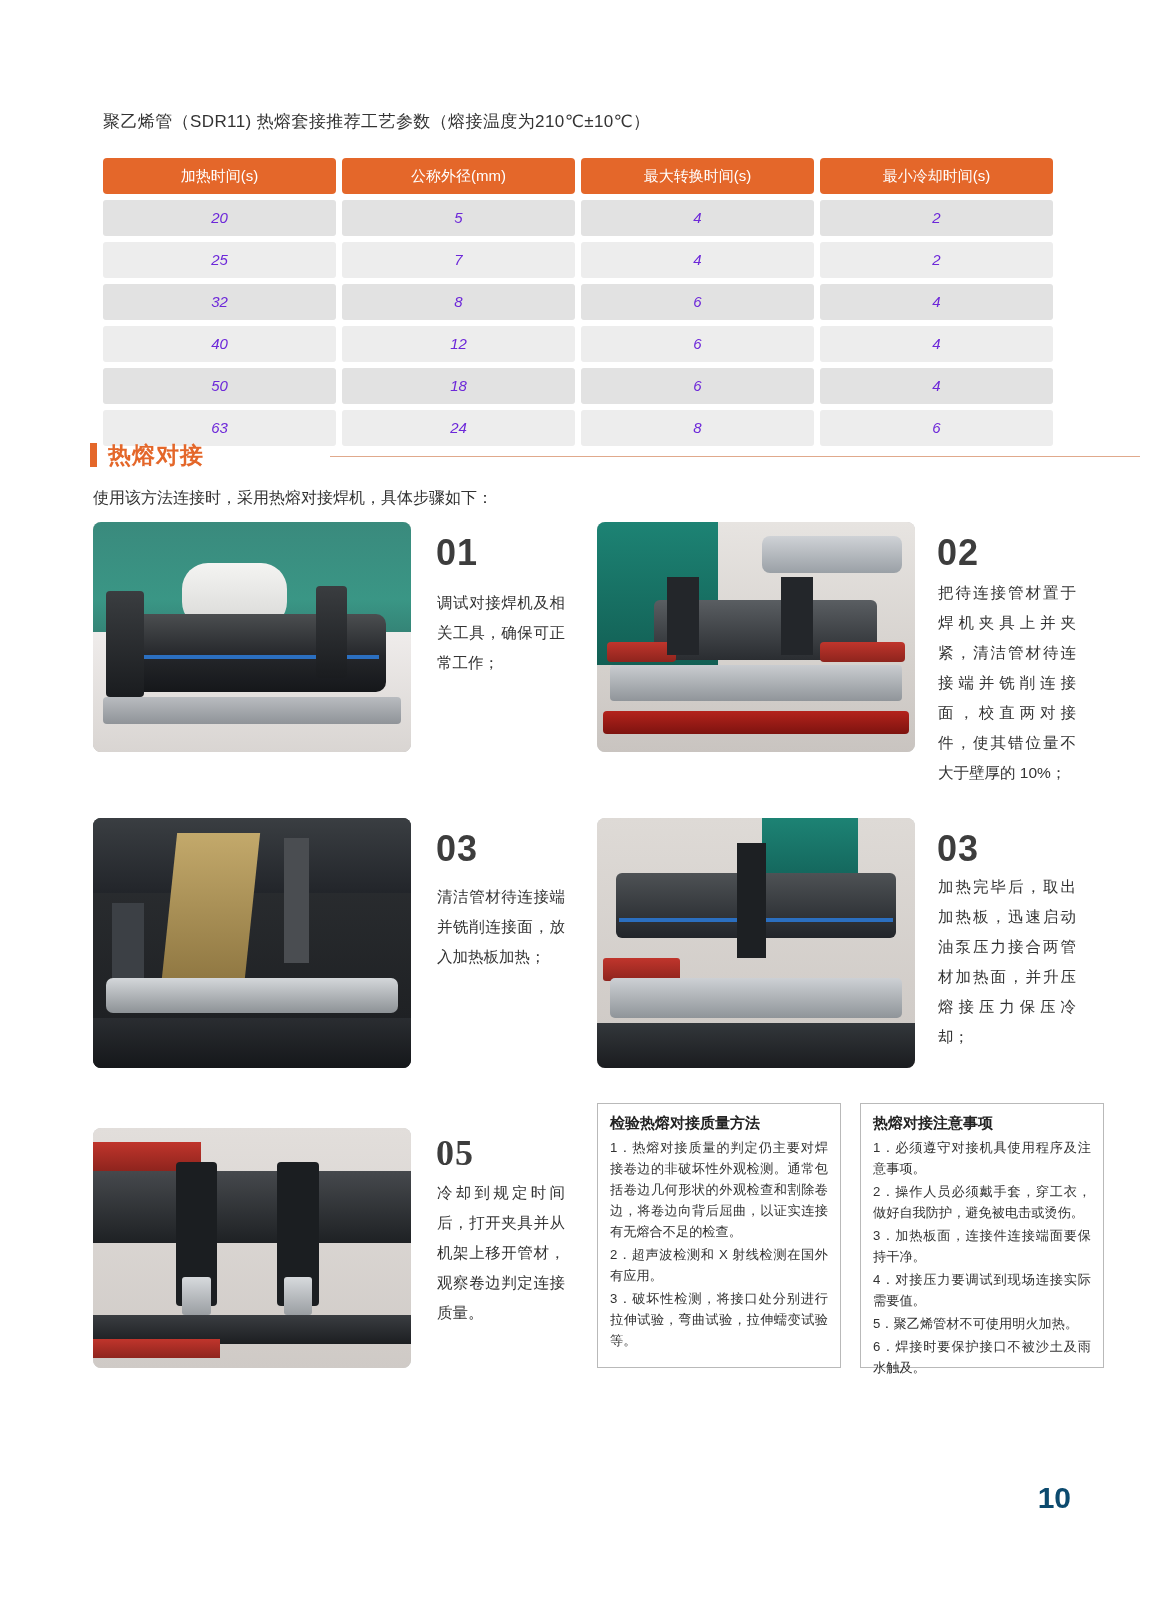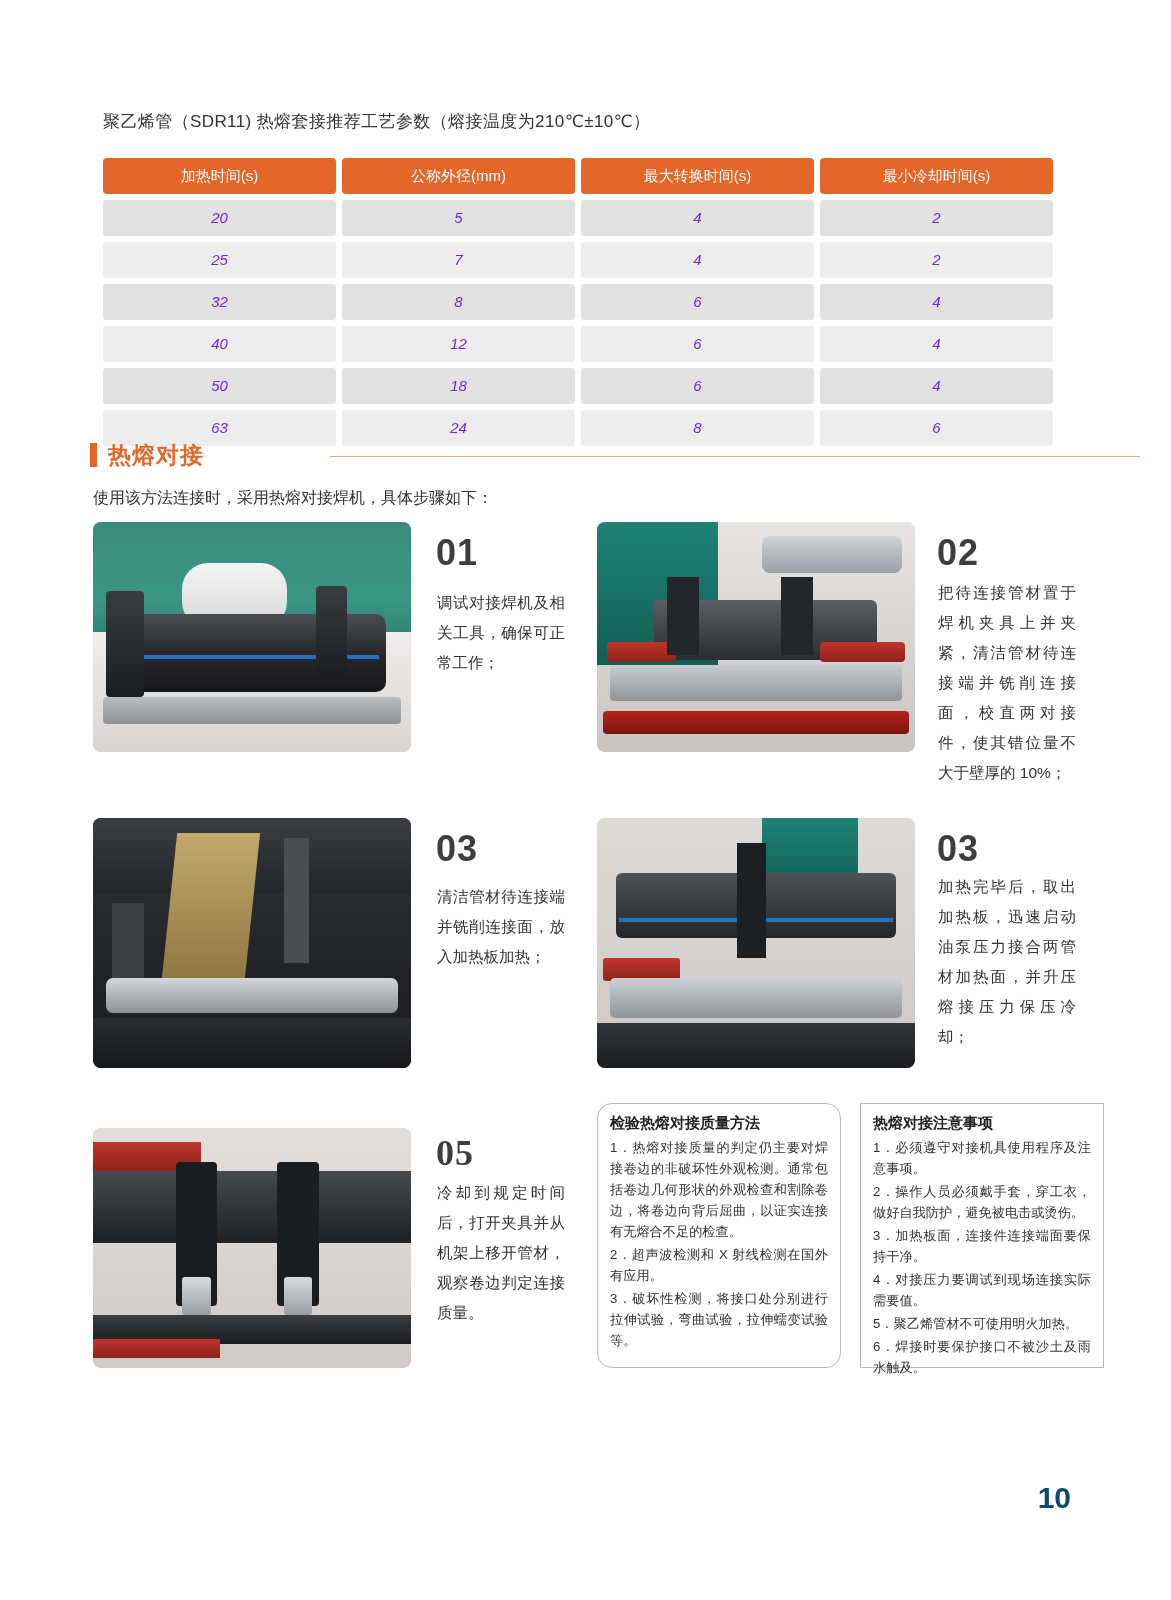--- a/index.html
+++ b/index.html
@@ -199,21 +199,21 @@
     <div class="p-el" style="left:26%;top:14%;width:13%;height:60%;background:#1b1e21;border-radius:4px;"></div>
     <div class="p-el" style="left:58%;top:14%;width:13%;height:60%;background:#1b1e21;border-radius:4px;"></div>
     <div class="p-el" style="left:28%;top:62%;width:9%;height:16%;background:linear-gradient(180deg,#d7dadd,#9a9ea2);border-radius:3px;"></div>
     <div class="p-el" style="left:60%;top:62%;width:9%;height:16%;background:linear-gradient(180deg,#d7dadd,#9a9ea2);border-radius:3px;"></div>
     <div class="p-el" style="left:0;top:78%;width:100%;height:12%;background:linear-gradient(180deg,#3a3d41,#1c1e21);"></div>
     <div class="p-el" style="left:0;top:88%;width:40%;height:8%;background:linear-gradient(180deg,#c0352c,#8e241d);"></div>
   </div>
   <div class="step-num" style="left:436px; top:1132px;font-family:Liberation Serif, serif;">05</div>
   <div class="step-text" style="left:437px; top:1178px; width:128px;">冷却到规定时间后，打开夹具并从机架上移开管材，观察卷边判定连接质量。</div>
 
-  <div class="infobox" style="left:597px; top:1103px; width:244px; height:265px;border-radius:15px;">
+  <div class="infobox" style="left:597px; top:1103px; width:244px; height:265px;">
     <h4>检验热熔对接质量方法</h4>
     <div class="body">
       <p>1．热熔对接质量的判定仍主要对焊接卷边的非破坏性外观检测。通常包括卷边几何形状的外观检查和割除卷边，将卷边向背后屈曲，以证实连接有无熔合不足的检查。</p>
       <p>2．超声波检测和 X 射线检测在国外有应用。</p>
       <p>3．破坏性检测，将接口处分别进行拉伸试验，弯曲试验，拉伸蠕变试验等。</p>
     </div>
   </div>
 
   <div class="infobox" style="left:860px; top:1103px; width:244px; height:265px;">
     <h4>热熔对接注意事项</h4>

